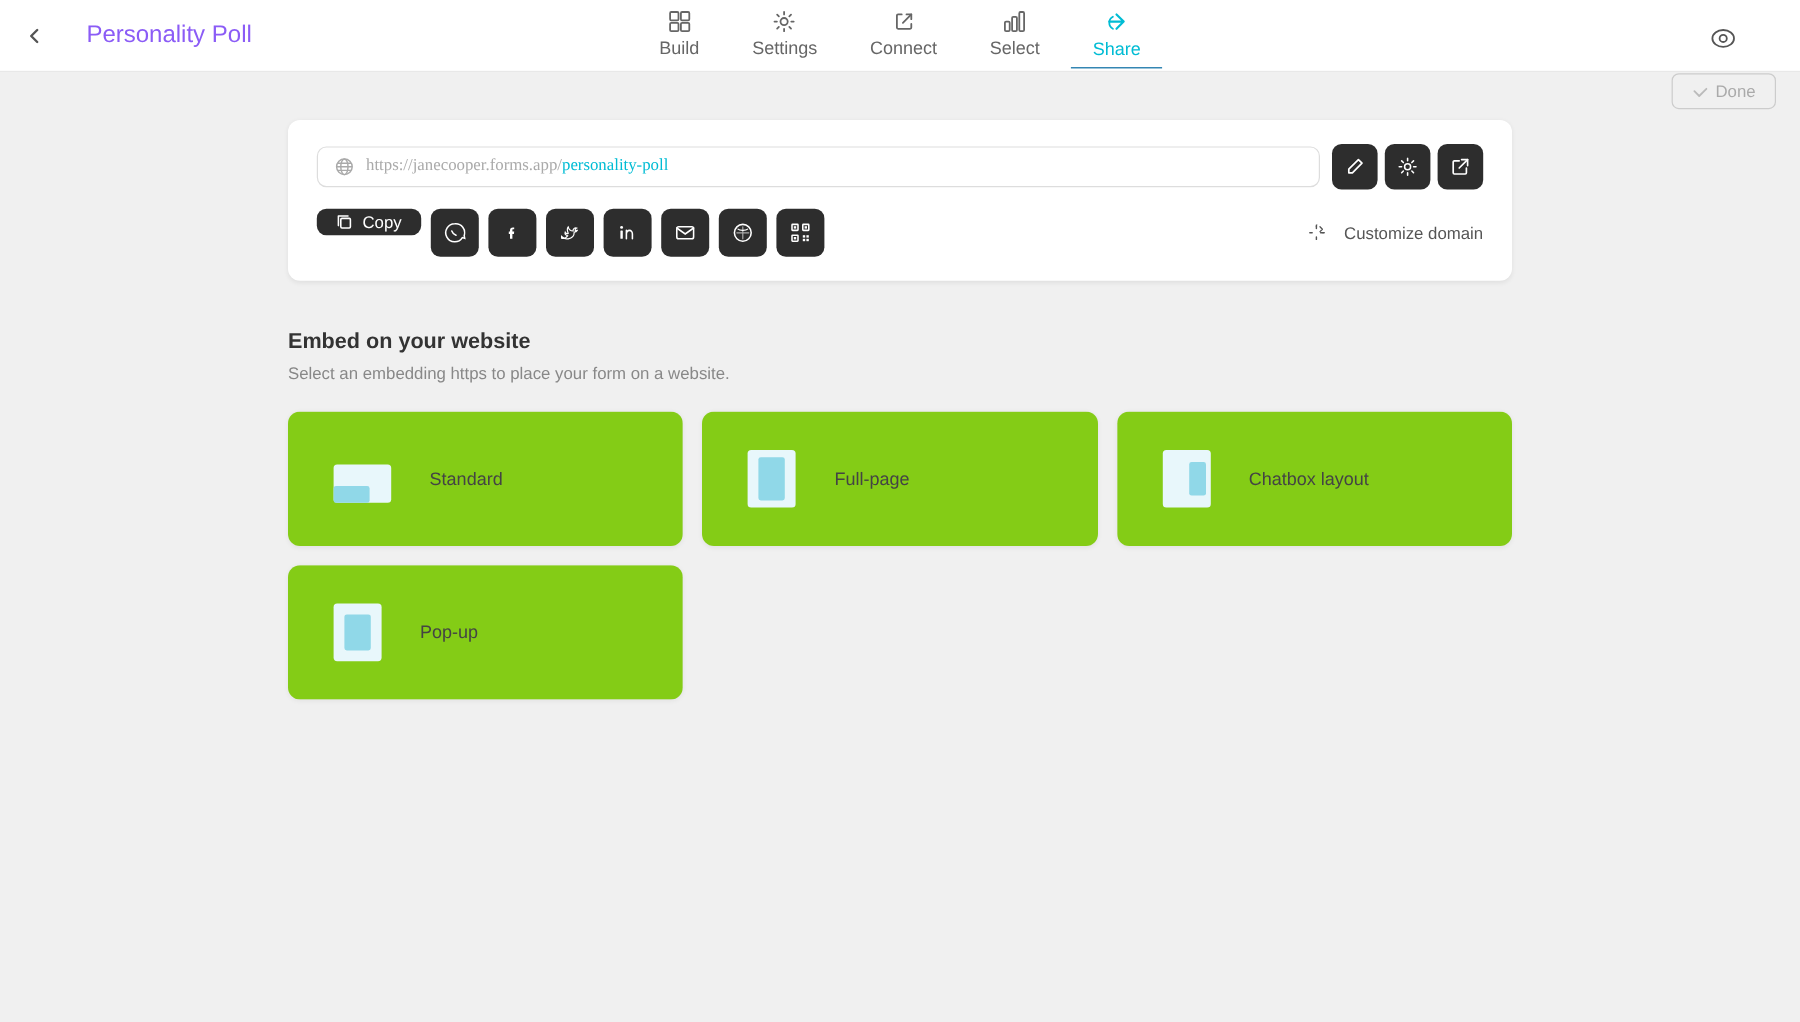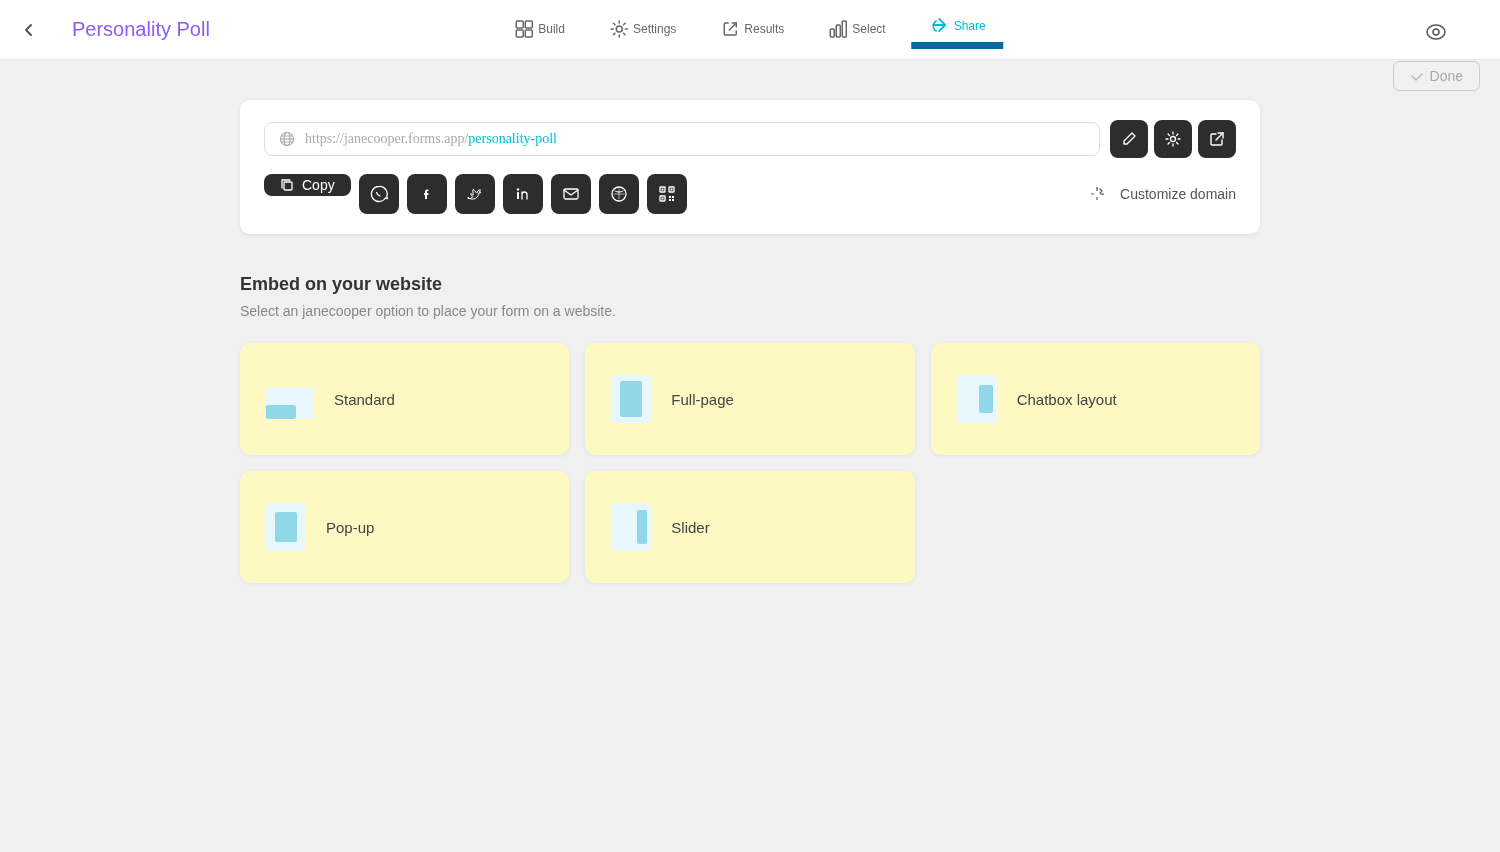--- a/index.html
+++ b/index.html
@@ -44,29 +44,29 @@
     .nav-tabs {
       display: flex;
       align-items: center;
       gap: 8px;
       position: absolute;
       left: 50%;
       transform: translateX(-50%);
     }
     .nav-tab {
       display: flex;
-      flex-direction: row;
+      flex-direction: column;
       align-items: center;
       gap: 4px;
       padding: 6px 18px;
       cursor: pointer;
       border: none;
       background: none;
       color: #666;
-      font-size: 12px;
+      font-size: 15px;
       border-bottom: 2px solid transparent;
       text-decoration: none;
     }
     .nav-tab .tab-icon {
       font-size: 18px;
     }
     .nav-tab.active {
       color: #00bcd4;
       border-bottom: 2px solid #00bcd4;
     }
@@ -216,26 +216,26 @@
       font-size: 14px;
       color: #888;
       margin-bottom: 24px;
     }
     .embed-grid {
       display: grid;
       grid-template-columns: repeat(3, 1fr);
       gap: 16px;
     }
     .embed-card {
-      background: #fef9c3;
+      background: #84cc16;
       border-radius: 10px;
-      padding: 30px 24px;
-      display: flex;
-      align-items: center;
-      gap: 20px;
+      padding: 30px 36px;
+      display: flex;
+      align-items: center;
+      gap: 32px;
       cursor: pointer;
       border: 2px solid transparent;
       box-shadow: 0 1px 4px rgba(0,0,0,0.06);
       transition: border-color 0.15s;
     }
     .embed-card-label {
       font-size: 15px;
       color: #444;
       font-weight: 500;
     }
@@ -428,35 +428,35 @@
     </button>
 
     <button class="nav-tab">
       <span class="tab-icon">
         <svg width="20" height="20" viewBox="0 0 20 20" fill="none">
           <path d="M8 4H5a1 1 0 00-1 1v10a1 1 0 001 1h10a1 1 0 001-1v-3" stroke="#666" stroke-width="1.5" stroke-linecap="round"></path>
           <path d="M12 4h4v4" stroke="#666" stroke-width="1.5" stroke-linecap="round" stroke-linejoin="round"></path>
           <path d="M16 4L9 11" stroke="#666" stroke-width="1.5" stroke-linecap="round"></path>
         </svg>
       </span>
-      <span>Results</span>
+      <span>Connect</span>
     </button>
 
     <button class="nav-tab">
       <span class="tab-icon">
         <svg width="20" height="20" viewBox="0 0 20 20" fill="none">
           <rect x="2" y="10" width="4" height="8" rx="1" stroke="#666" stroke-width="1.5"></rect>
           <rect x="8" y="6" width="4" height="12" rx="1" stroke="#666" stroke-width="1.5"></rect>
           <rect x="14" y="2" width="4" height="16" rx="1" stroke="#666" stroke-width="1.5"></rect>
         </svg>
       </span>
       <span>Select</span>
     </button>
 
-    <button class="nav-tab active" style="border-bottom: 7px solid #0369a1;">
+    <button class="nav-tab active" style="border-bottom: 1px solid #0369a1;">
       <span class="tab-icon">
         <svg width="20" height="20" viewBox="0 0 20 20" fill="none">
           <path d="M10 3L16 9M16 9L10 15M16 9H4" stroke="#00bcd4" stroke-width="1.8" stroke-linecap="round" stroke-linejoin="round"></path>
           <path d="M7 5C5 6 4 8 4 10s1 4 3 5" stroke="#00bcd4" stroke-width="1.5" stroke-linecap="round"></path>
         </svg>
       </span>
       <span style="color: #00bcd4;">Share</span>
     </button>
   </nav>
 
@@ -598,21 +598,21 @@
           <path d="M7 1.5v2M7 10.5v2M1.5 7h2M10.5 7h2" stroke="#555" stroke-width="1.2" stroke-linecap="round"></path>
           <path d="M10 2l2 2-2 2" stroke="#555" stroke-width="1.1" stroke-linecap="round" stroke-linejoin="round"></path>
         </svg>
         <span>Customize domain</span>
       </a>
     </div>
   </div>
 
   <div class="embed-section">
     <h2 class="embed-title">Embed on your website</h2>
-    <p class="embed-subtitle">Select an janecooper option to place your form on a website.</p>
+    <p class="embed-subtitle">Select an embedding https to place your form on a website.</p>
 
     <div class="embed-grid">
 
       <div class="embed-card">
         <div class="icon-standard embed-icon">
           <div class="bg-rect"></div>
           <div class="fg-rect"></div>
         </div>
         <span class="embed-card-label">Standard</span>
       </div>
@@ -635,24 +635,17 @@
 
 
       <div class="embed-card">
         <div class="icon-popup embed-icon">
           <div class="bg-rect"></div>
           <div class="fg-rect"></div>
         </div>
         <span class="embed-card-label">Pop-up</span>
       </div>
 
-      <div class="embed-card">
-        <div class="icon-slider embed-icon">
-          <div class="bg-rect"></div>
-          <div class="fg-rect"></div>
-        </div>
-        <span class="embed-card-label">Slider</span>
-      </div>
 
     </div>
   </div>
 
 </main>
 
 </body></html>

